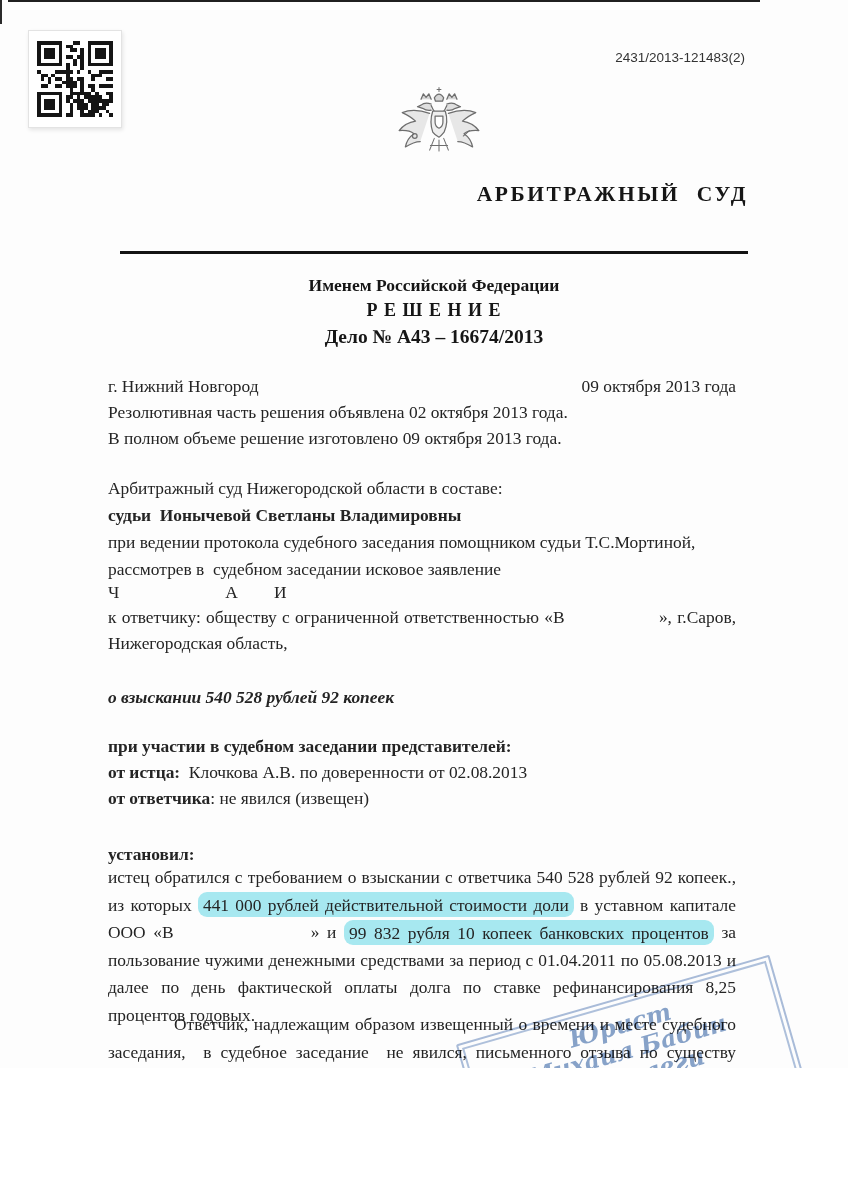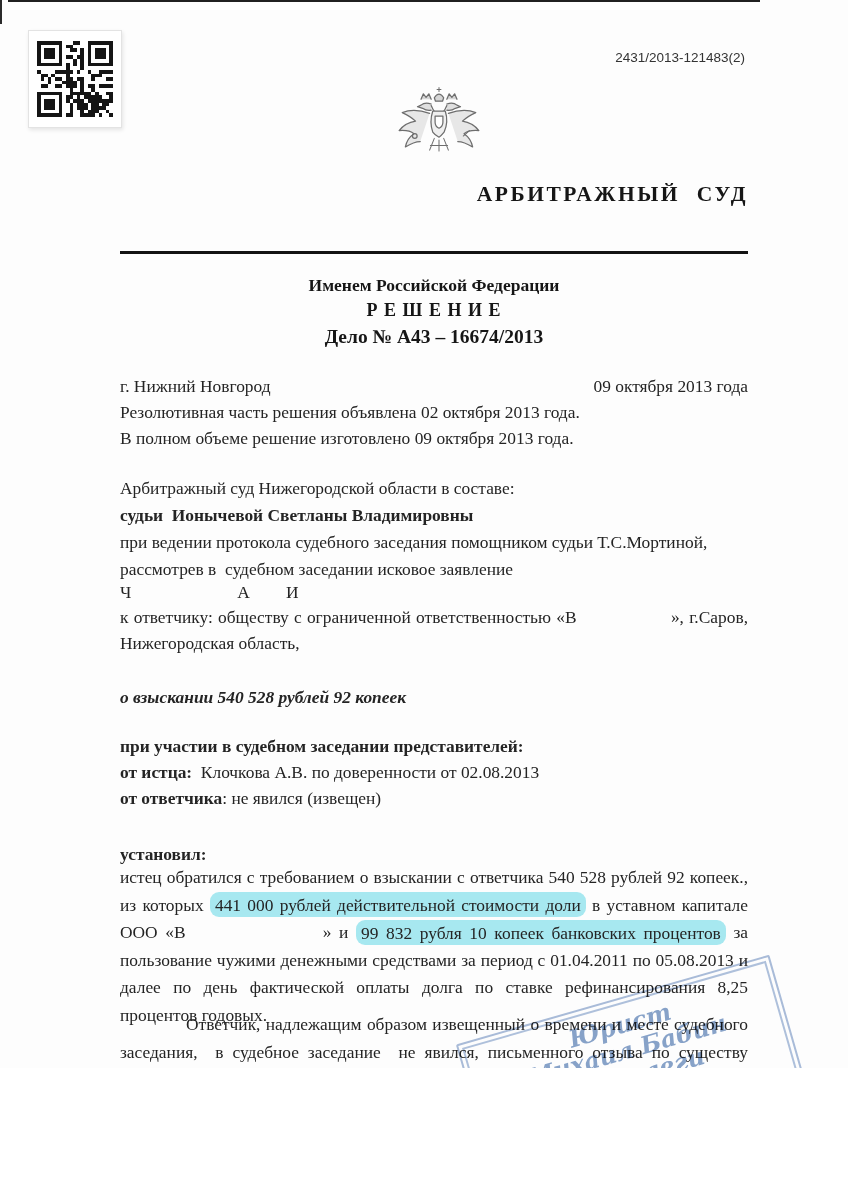--- a/index.html
+++ b/index.html
@@ -24,21 +24,21 @@
   
   .court-title{left:120px;top:181px;width:628px;text-align:right;
     font-weight:bold;font-size:21.5px;letter-spacing:2.5px;word-spacing:9px;
     line-height:26px;color:#161616;}
   .rule{left:120px;top:251px;width:628px;height:3px;background:#131313;}
   .hdr-center{left:120px;width:628px;text-align:center;font-weight:bold;color:#161616;}
   .in-name{top:275px;font-size:17.5px;}
   .decision{top:300px;font-size:18px;letter-spacing:1px;}
   .case-no{top:326px;font-size:19.5px;}
   
-  .t{left:120px;width:628px;font-size:17.4px;line-height:22px;}
+  .t{left:108px;width:628px;font-size:17.4px;line-height:22px;}
   .row{display:flex;justify-content:space-between;}
   .b{font-weight:bold;}
   .bi{font-weight:bold;font-style:italic;}
   .just{text-align:justify;}
   .just-last{text-align:justify;text-align-last:justify;}
   .para{line-height:27.6px;}
   .indent{text-indent:66px;}
   .plaintiff-gap1{margin-left:106px;}
   .plaintiff-gap2{margin-left:36px;}
   .hl{background:#a7e8f0;border-radius:9px;padding:2.5px 5px;

